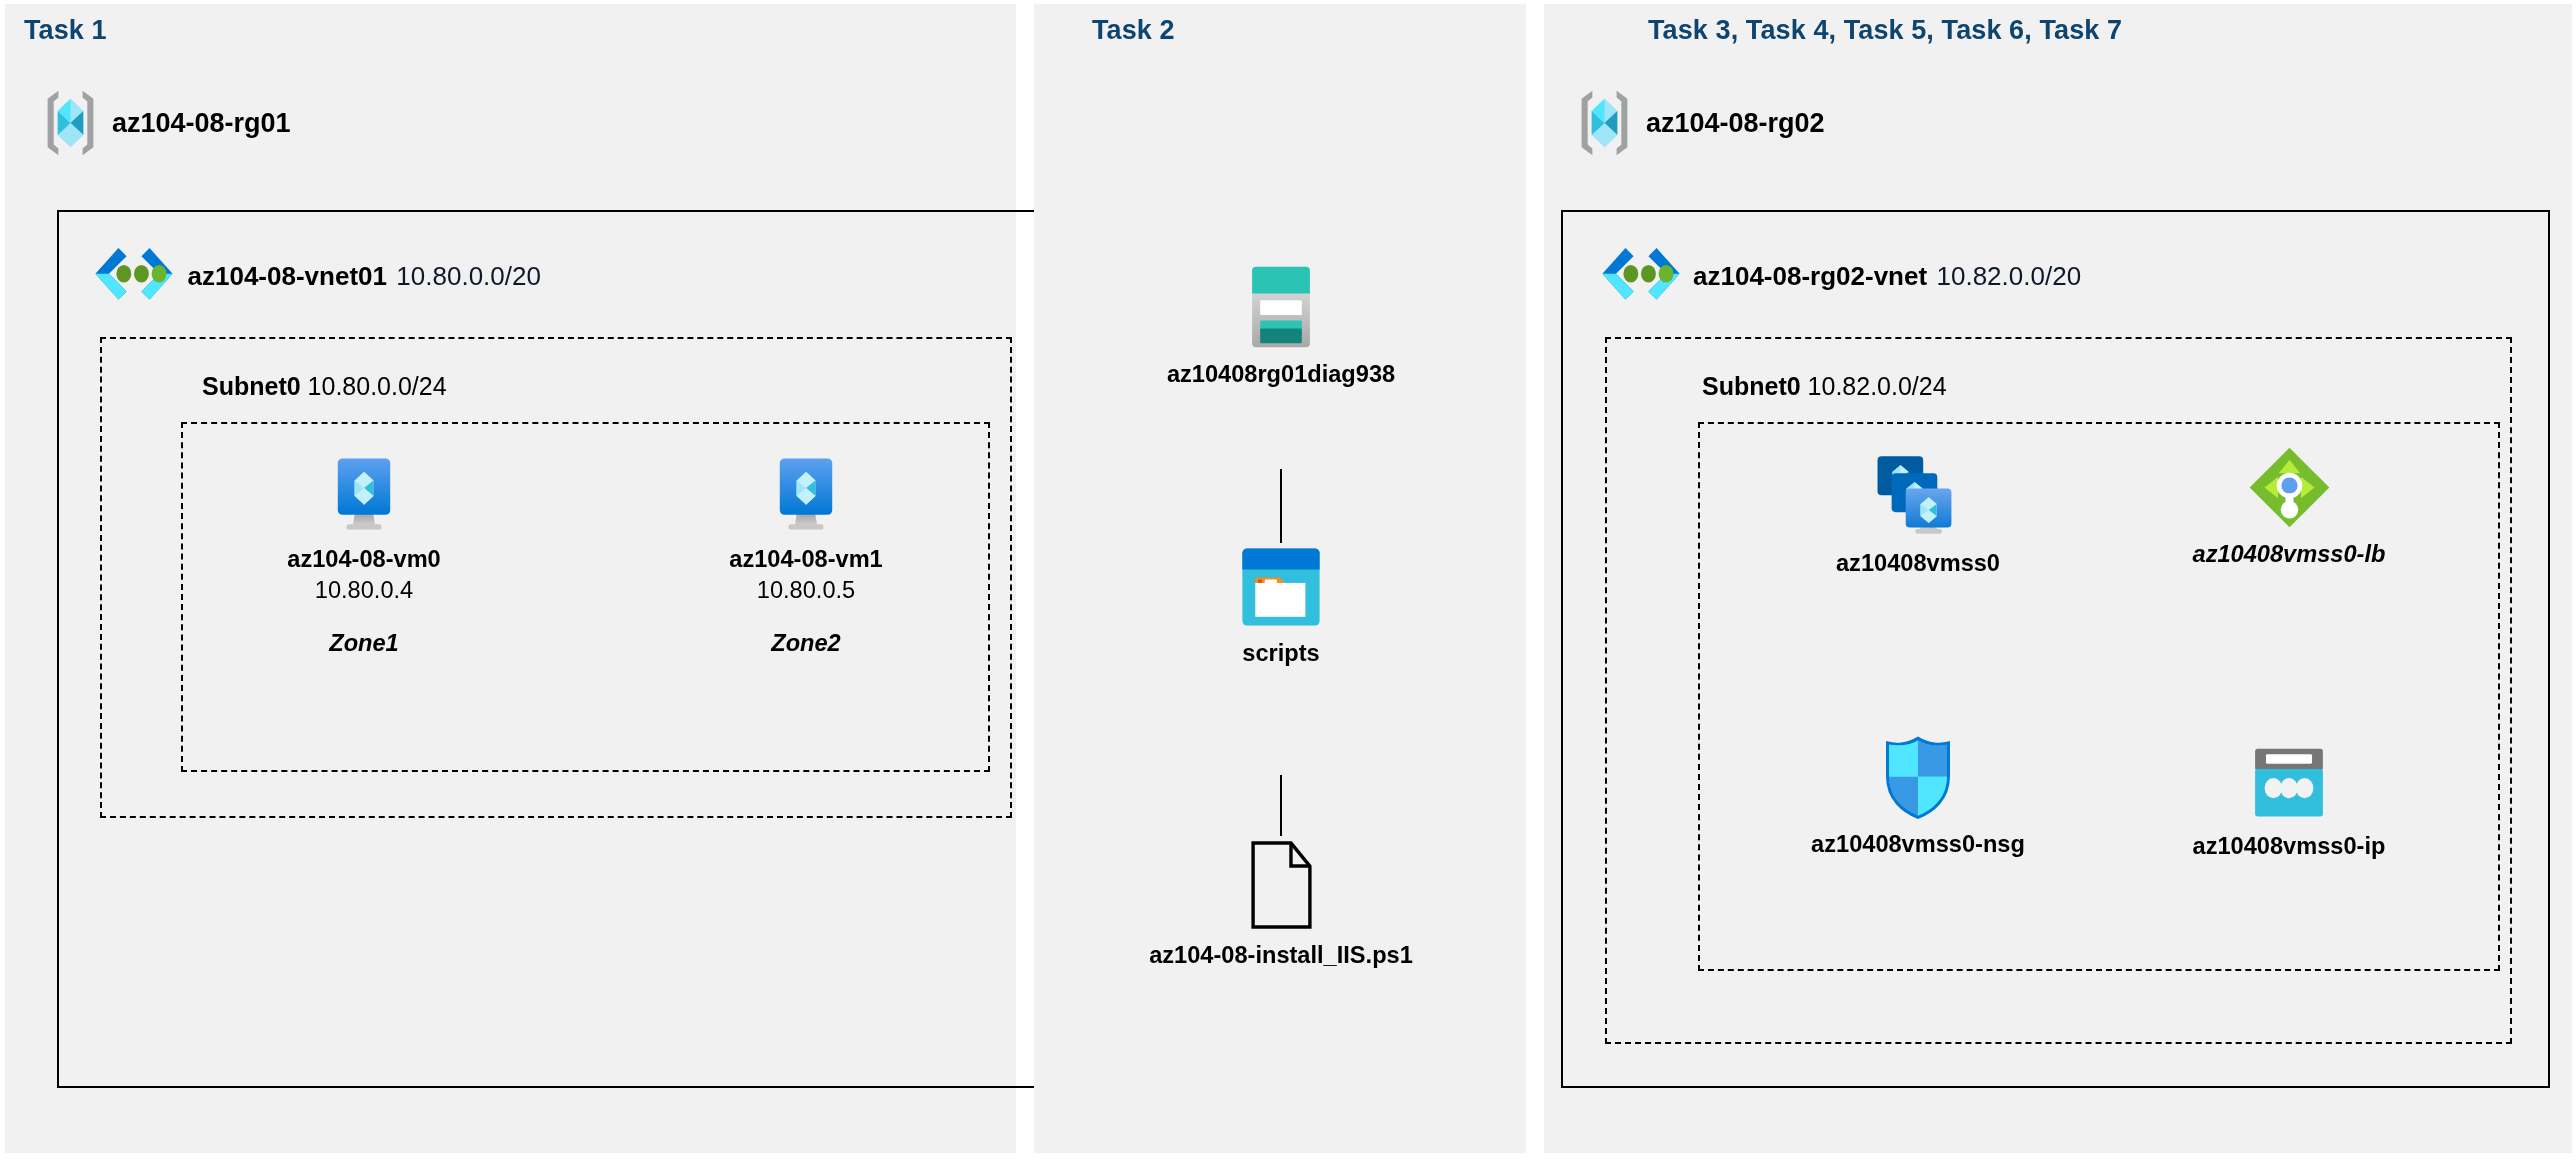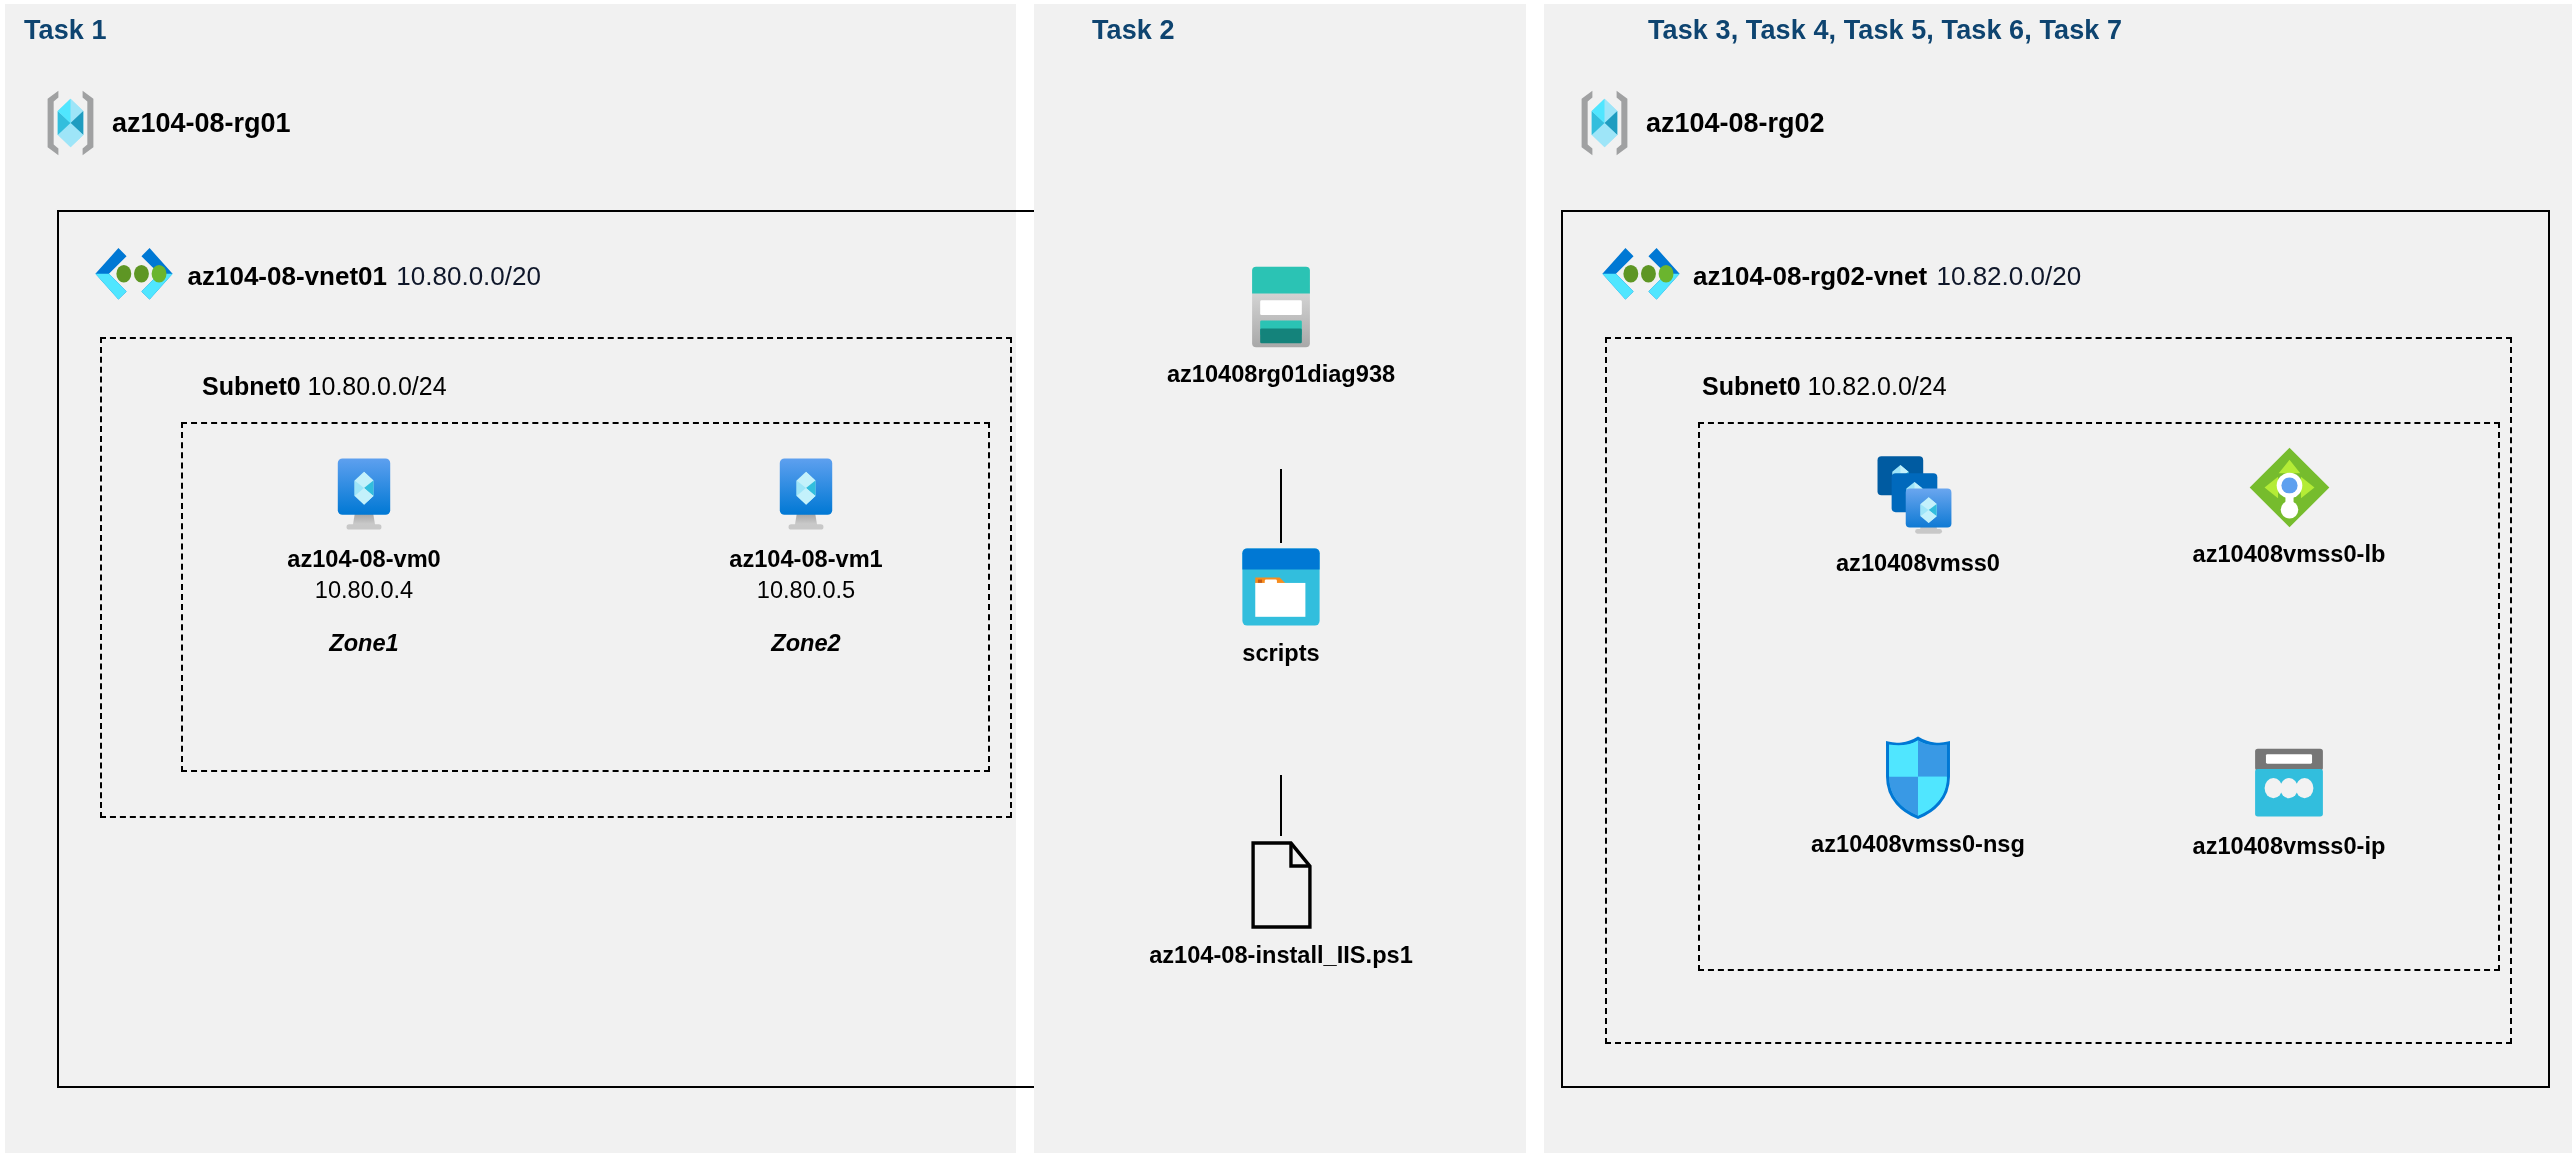--- a/index.html
+++ b/index.html
@@ -258,21 +258,21 @@
       <path d="M90 66 L102 76 L102 94 L90 104 L78 94 L78 76 Z" fill="#c3f1fb"></path>
       <path d="M90 66 L102 76 L90 85 Z" fill="#c3f1fb"></path>
       <path d="M90 85 L102 76 L102 94 Z" fill="#32bedd"></path>
       <path d="M90 85 L102 94 L90 104 Z" fill="#c3f1fb"></path>
       <path d="M90 85 L78 94 L78 76 Z" fill="#9ee5f8"></path>
     </svg>
   </span>
   <span class="lbl">az10408vmss0</span>
 </div>
 
-<div class="node" style="left:2178px;top:445px;width:222px;">
+<div class="node" style="left:2178px;top:445px;width:222px;font-style:italic;">
   <span>
     <svg width="85" height="85" viewBox="0 0 126 126">
       <path d="M63 4 L122 63 L63 122 L4 63 Z" fill="#76bc2d"></path>
       <path d="M63 22 L79 42 L69 42 L69 78 L57 78 L57 42 L47 42 Z" fill="#b4ec36"></path>
       <path d="M26 63 L46 47 L46 57 L82 57 L82 69 L46 69 L46 79 Z" fill="#b4ec36"></path>
       <path d="M100 63 L80 47 L80 57 L58 57 L58 69 L80 69 L80 79 Z" fill="#b4ec36"></path>
       <circle cx="63" cy="60" r="19" fill="#ffffff"></circle>
       <circle cx="63" cy="60" r="12" fill="#5ea0ef"></circle>
       <rect x="57" y="72" width="12" height="22" fill="#ffffff"></rect>
       <circle cx="63" cy="96" r="13" fill="#ffffff"></circle>

